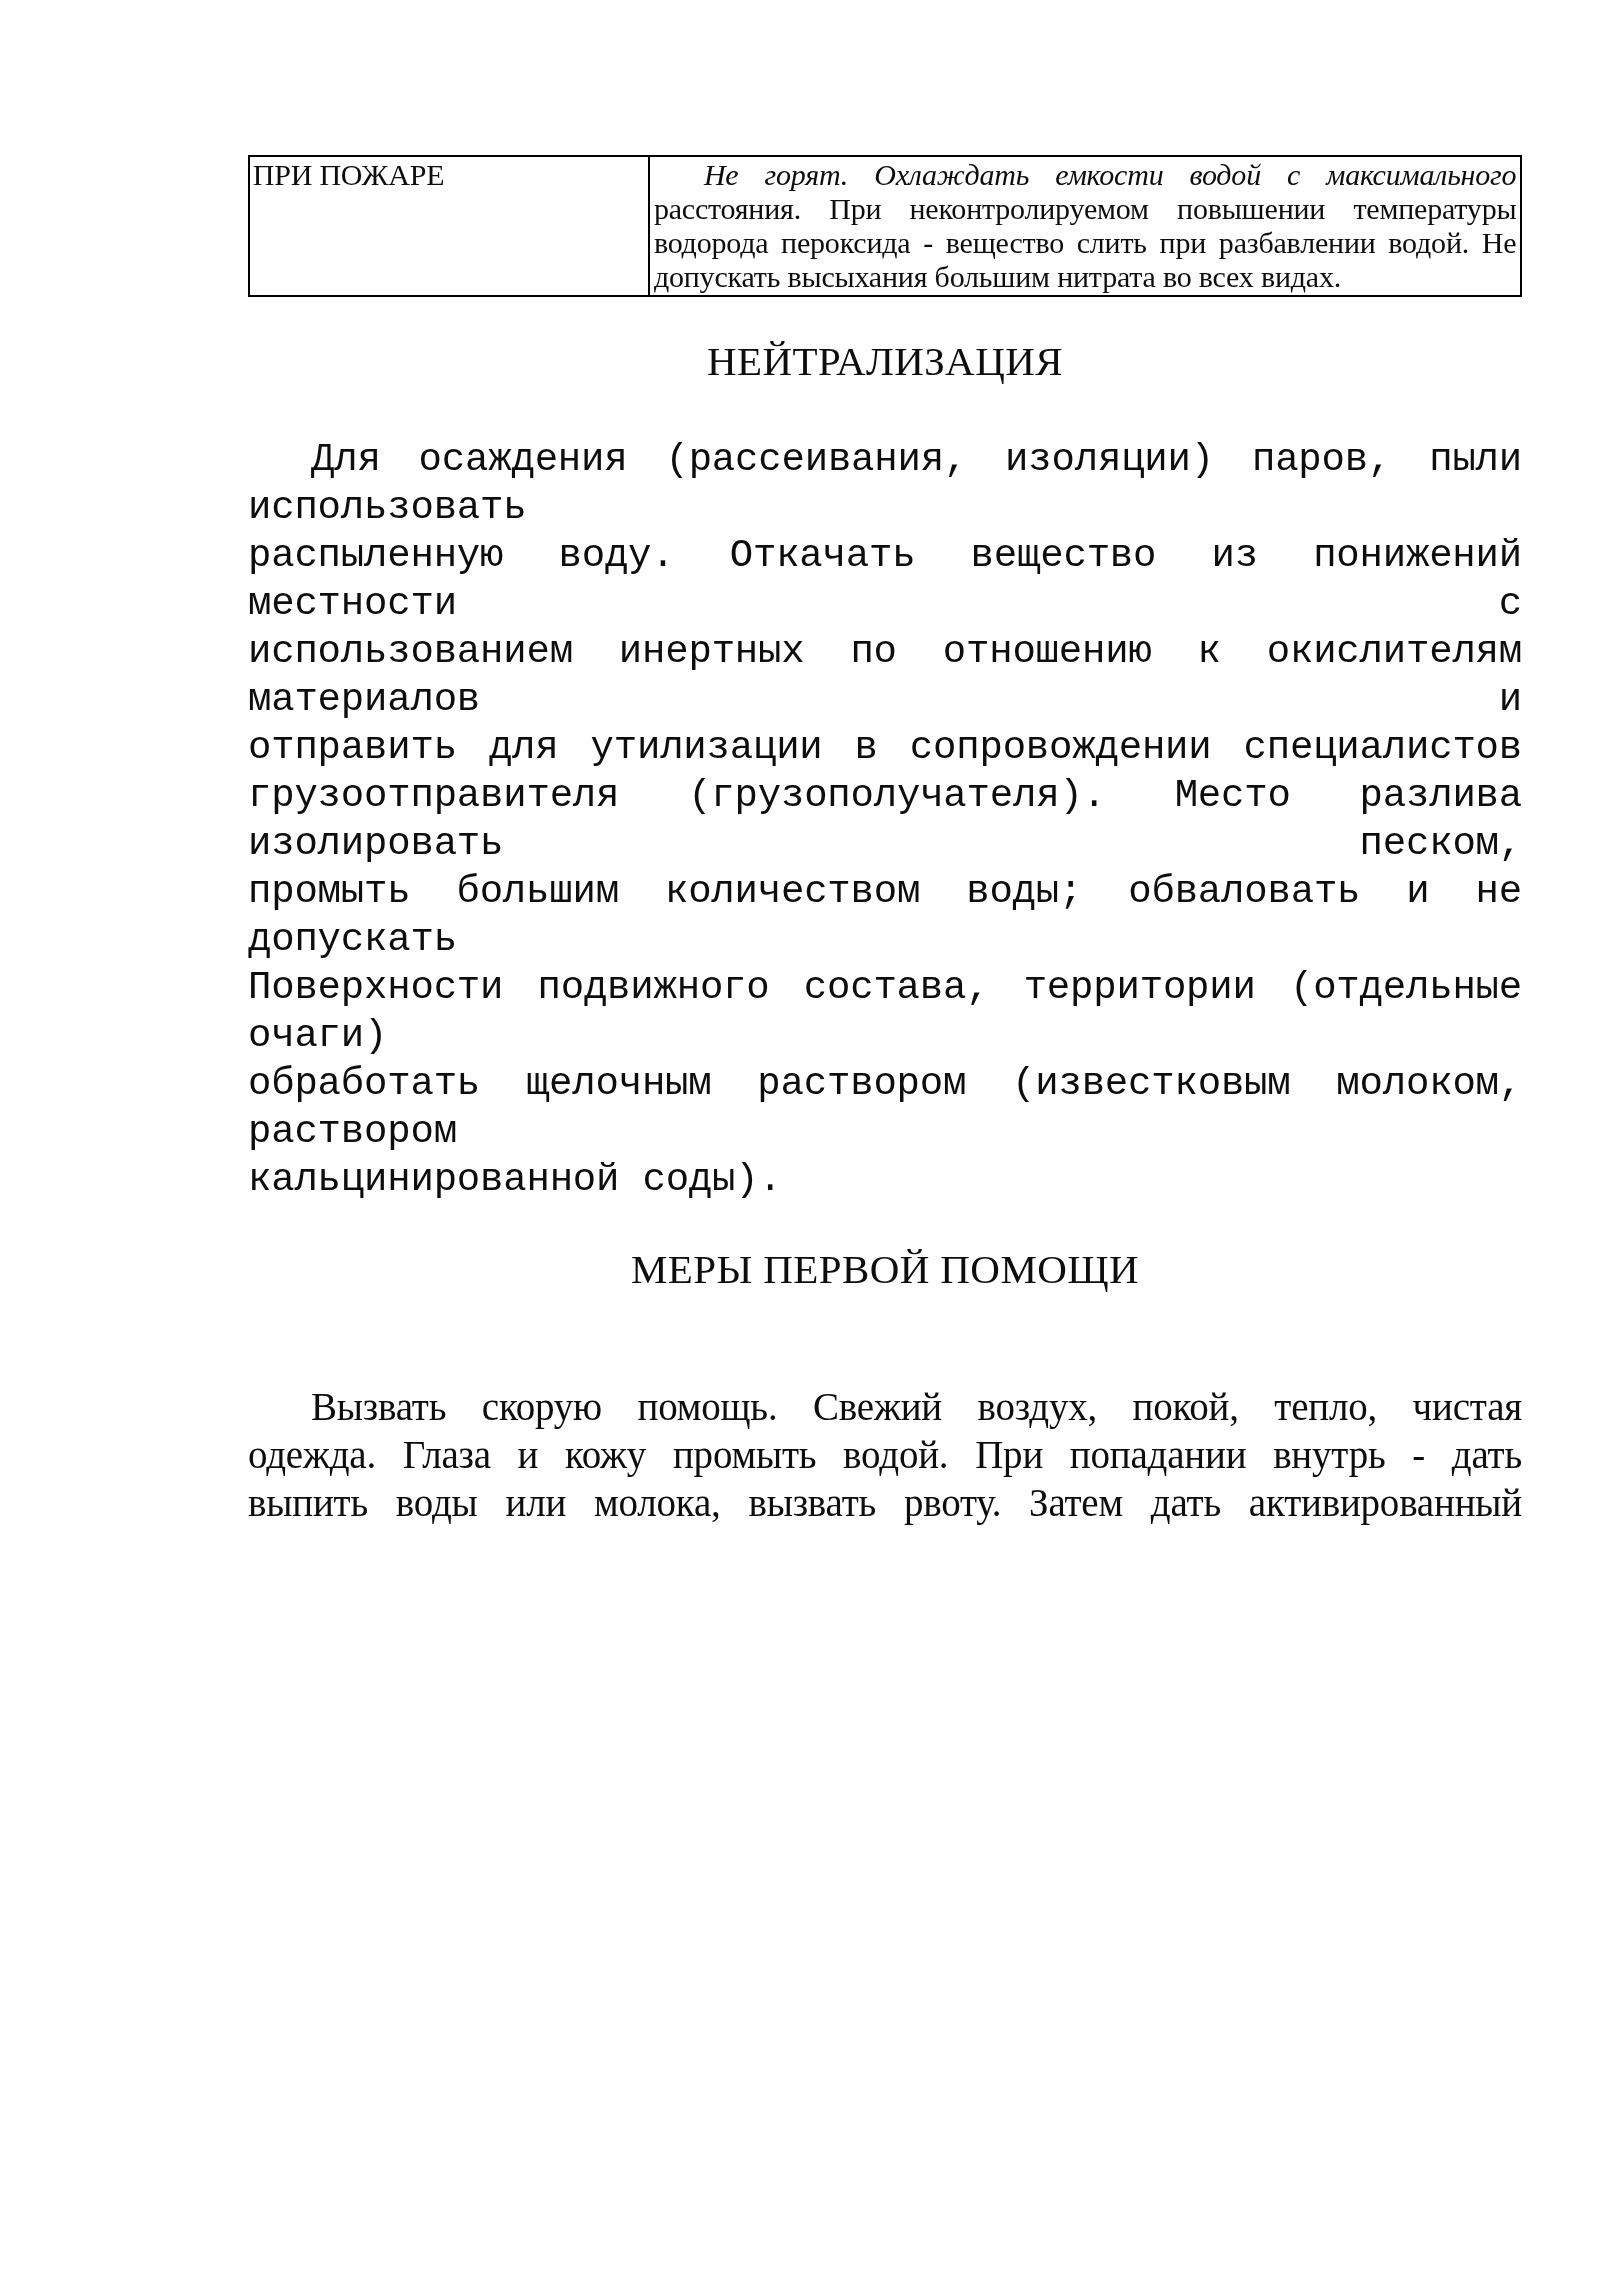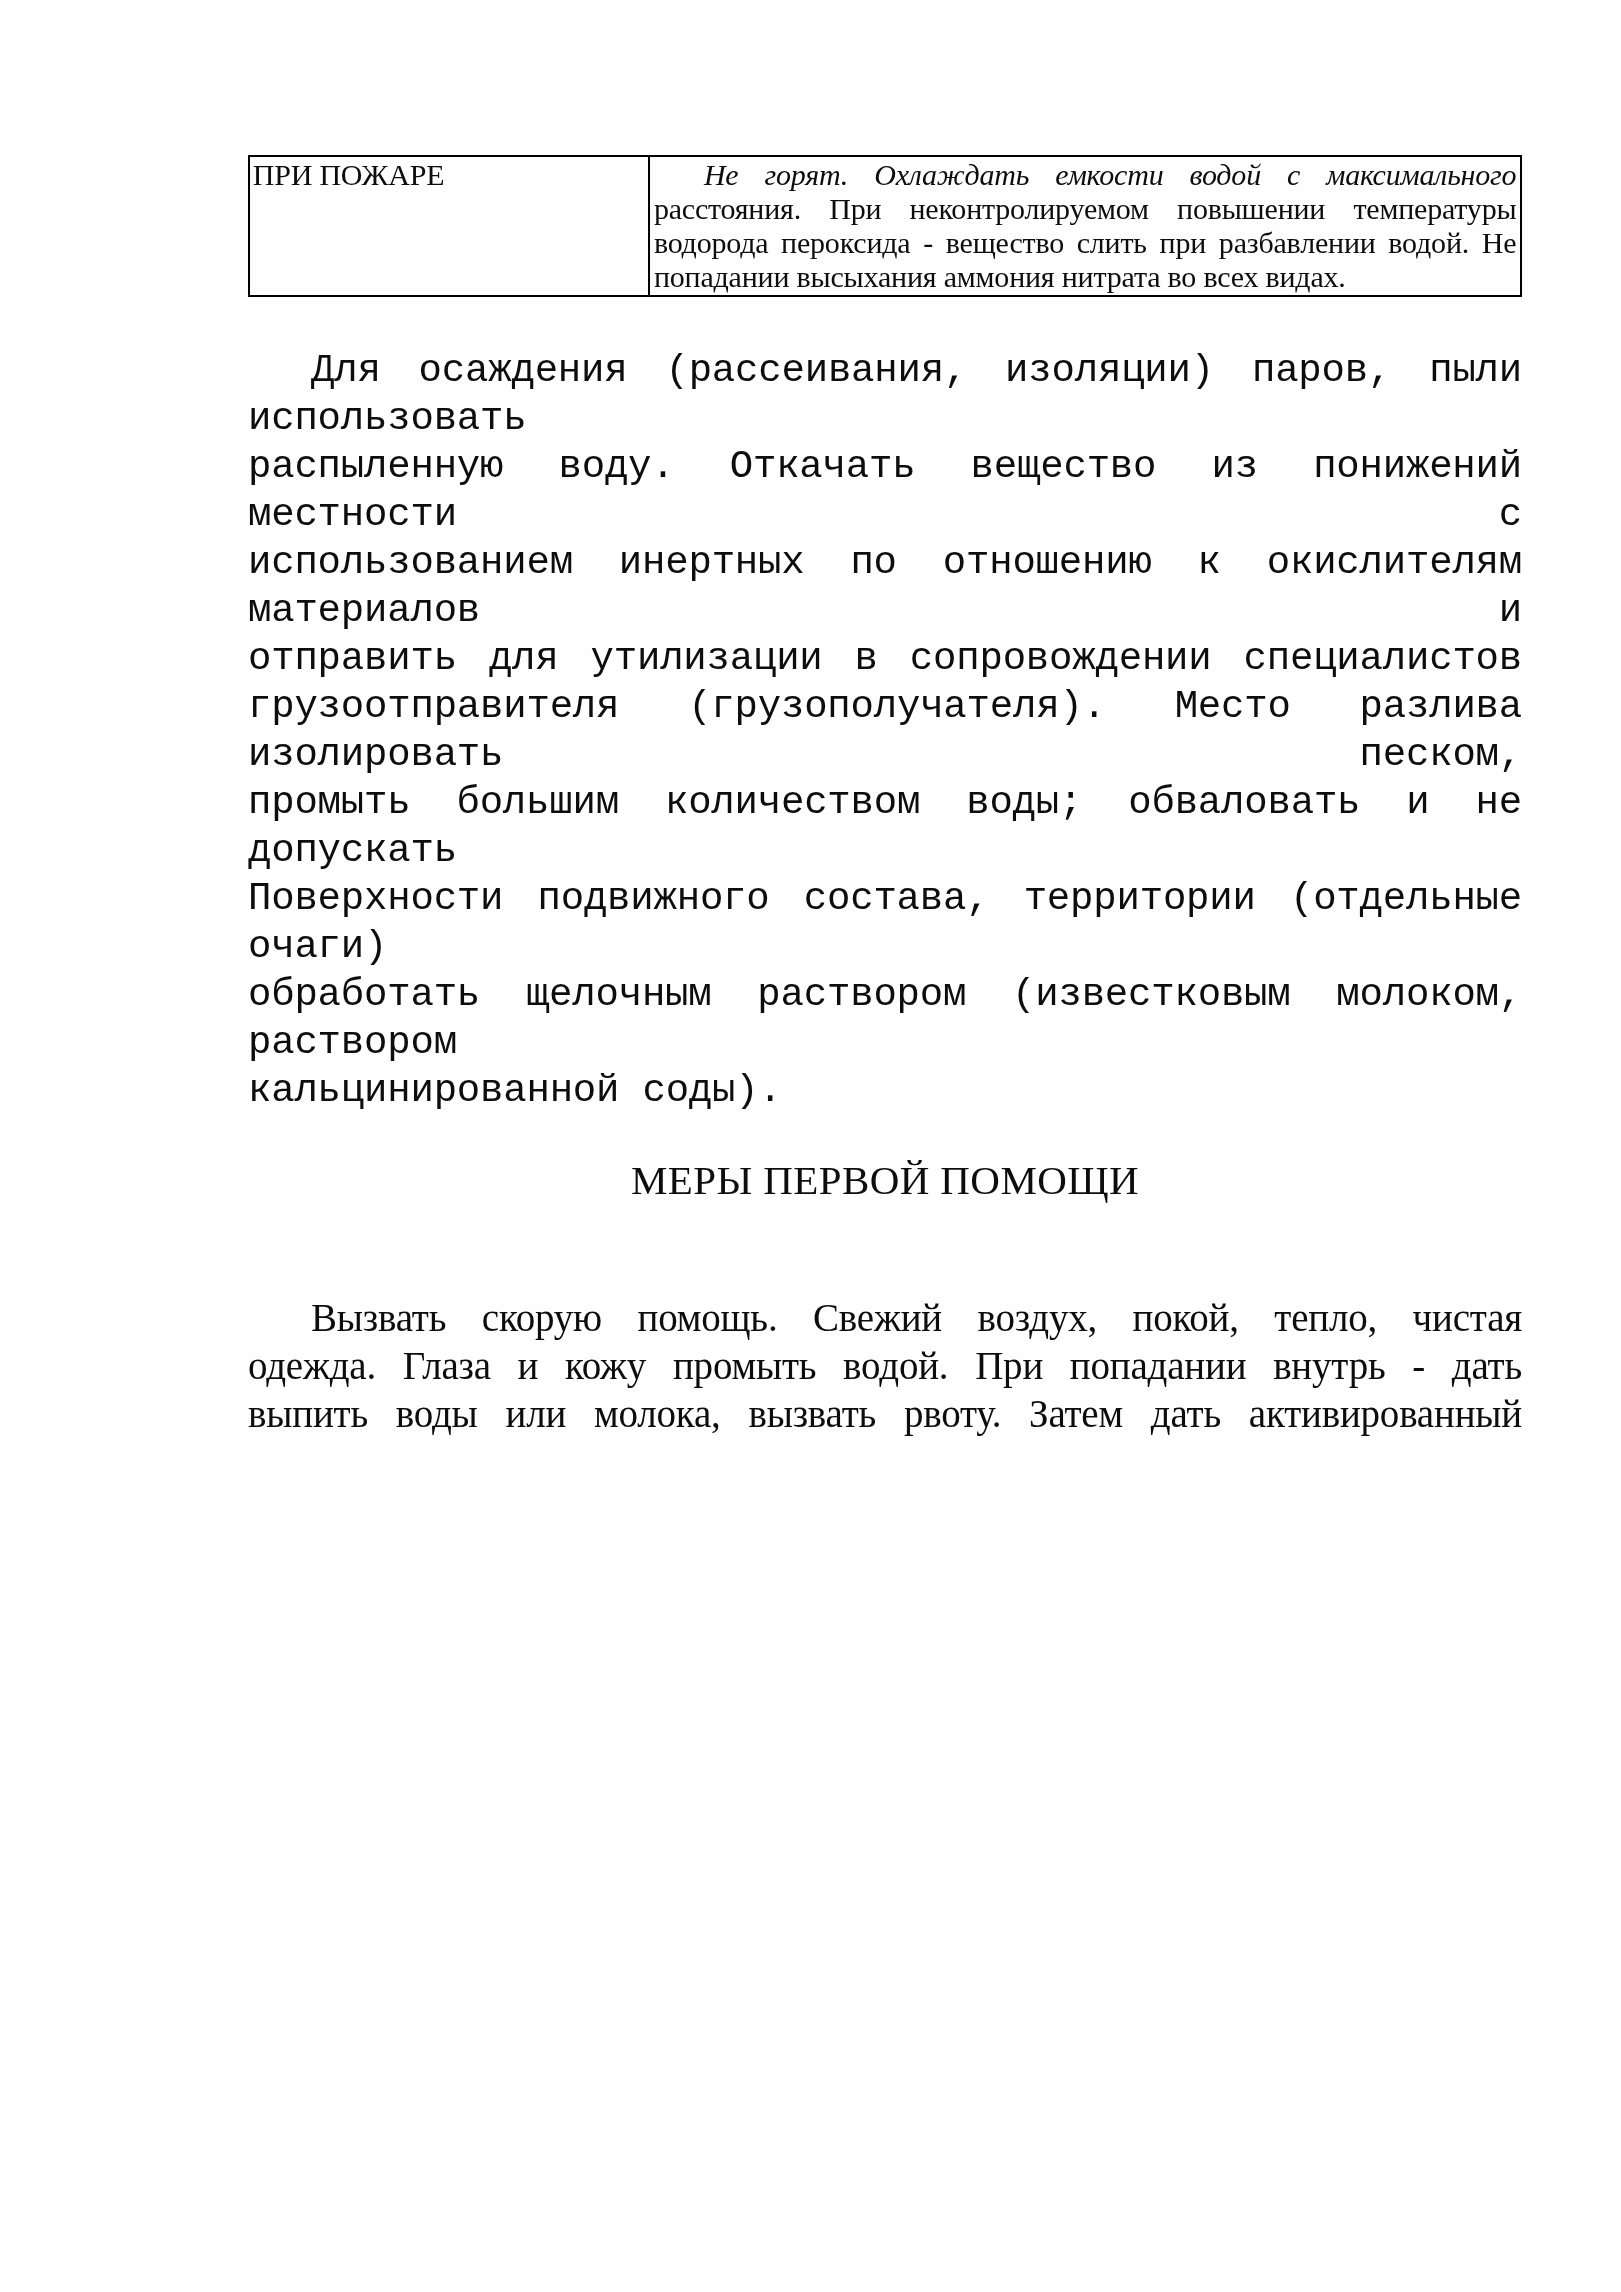--- a/index.html
+++ b/index.html
@@ -86,26 +86,27 @@
     <table class="fire-table">
       <tbody>
         <tr>
           <td class="cell-label">
             <div class="tline last">ПРИ ПОЖАРЕ</div>
           </td>
           <td class="cell-body">
               <div class="tline indent">Не горят. Охлаждать емкости водой с максимального</div>
               <div class="tline">расстояния. При неконтролируемом повышении температуры</div>
               <div class="tline">водорода пероксида - вещество слить при разбавлении водой. Не</div>
-              <div class="tline last">попадании высыхания аммония нитрата во всех видах.</div>
+              <div class="tline last">допускать высыхания большим нитрата во всех видах.</div>
             </td>
         </tr>
       </tbody>
     </table>
 
+    <div class="heading h1">НЕЙТРАЛИЗАЦИЯ</div>
 
     <div class="para p1">
         <div class="tline indent">Для осаждения (рассеивания, изоляции) паров, пыли использовать</div>
         <div class="tline">распыленную воду. Откачать вещество из понижений местности с</div>
         <div class="tline">использованием инертных по отношению к окислителям материалов и</div>
         <div class="tline">отправить для утилизации в сопровождении специалистов</div>
         <div class="tline">грузоотправителя (грузополучателя). Место разлива изолировать песком,</div>
         <div class="tline">промыть большим количеством воды; обваловать и не допускать</div>
         <div class="tline">Поверхности подвижного состава, территории (отдельные очаги)</div>
         <div class="tline">обработать щелочным раствором (известковым молоком, раствором</div>

